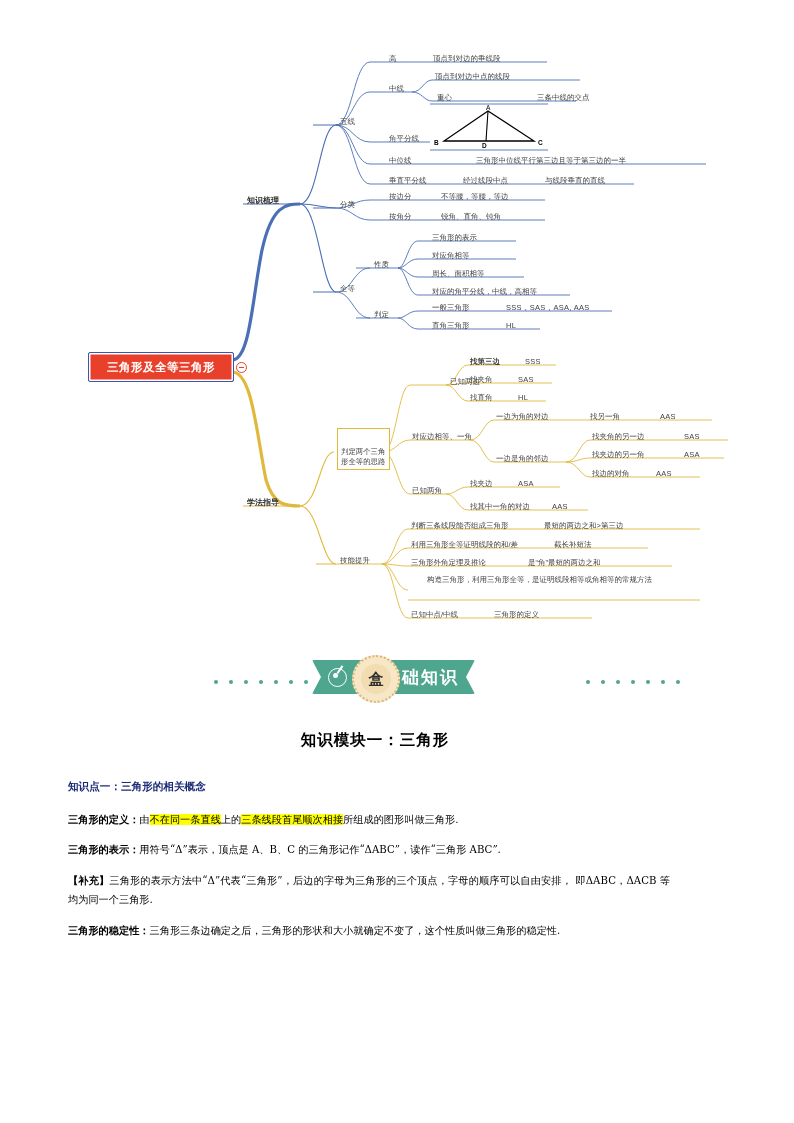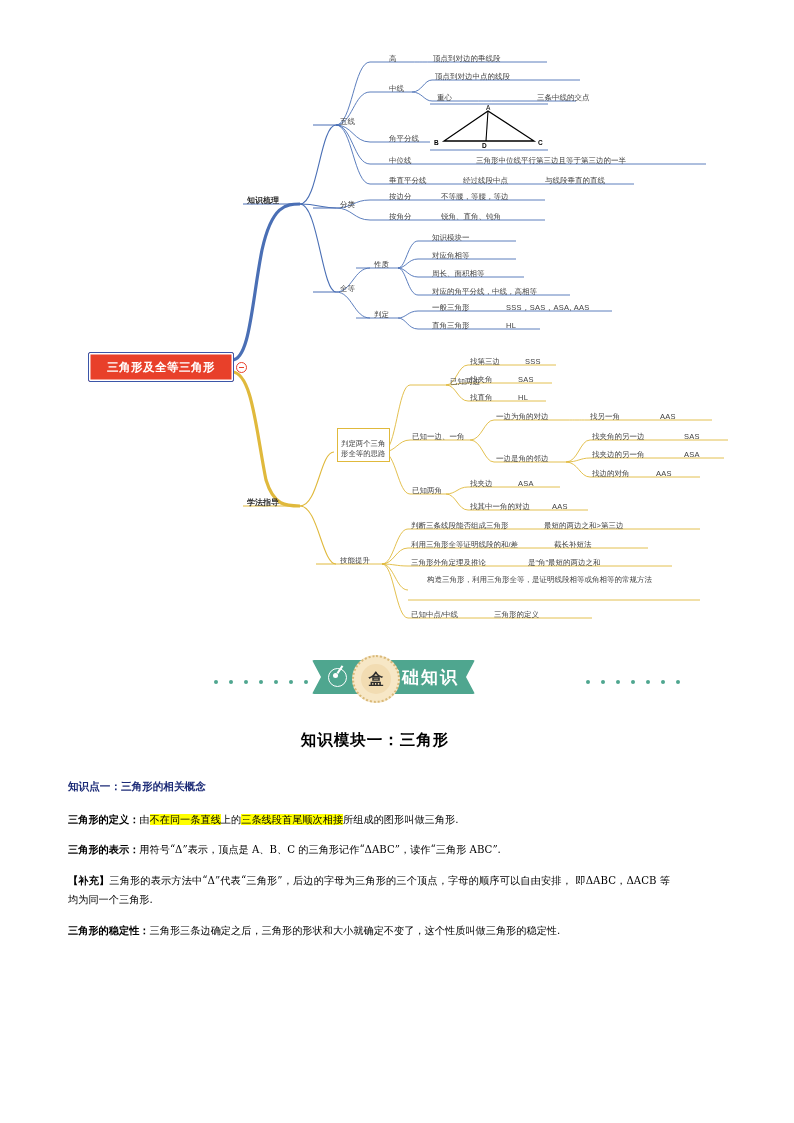--- a/index.html
+++ b/index.html
@@ -40,21 +40,21 @@
     position:absolute;left:236px;top:362px;width:9px;height:9px;
     border:1px solid #e8402a;border-radius:50%;
     display:flex;align-items:center;justify-content:center;
   }
   #central-collapse i{display:block;width:5px;height:1px;background:#e8402a;}
 
   
   #node-panduan{
     position:absolute;left:337px;top:428px;width:46px;
     border:1px solid #e0b93c;background:#fff;
-    padding:10px 2px 2px 3px;
+    padding:18px 2px 2px 3px;
     font-family:"Liberation Sans","DejaVu Sans",sans-serif;
     font-size:7.4px;color:#3f3f3f;line-height:1.33;
   }
 
   
   #tri-illus{position:absolute;left:430px;top:105px;width:118px;height:45px;}
 
   
   #banner-wrap{position:absolute;left:0;top:655px;width:794px;height:52px;}
   .dotrow{position:absolute;top:25px;display:flex;gap:11px;align-items:center;}
@@ -275,42 +275,42 @@
         <text x="108" y="40" font-size="6.5" font-family="Liberation Sans, sans-serif" fill="#000" font-weight="bold">C</text>
       </svg>
     </div>
 
     <div class="mm-label" style="left:389px;top:192px;">按边分</div>
     <div class="mm-label" style="left:441px;top:192px;">不等腰，等腰，等边</div>
     <div class="mm-label" style="left:389px;top:212px;">按角分</div>
     <div class="mm-label" style="left:441px;top:212px;">锐角、直角、钝角</div>
 
     <div class="mm-label" style="left:374px;top:260px;">性质</div>
-    <div class="mm-label" style="left:432px;top:233px;">知识模块一</div>
+    <div class="mm-label" style="left:432px;top:233px;">三角形的表示</div>
     <div class="mm-label" style="left:432px;top:251px;">对应角相等</div>
     <div class="mm-label" style="left:432px;top:269px;">周长、面积相等</div>
     <div class="mm-label" style="left:432px;top:287px;">对应的角平分线，中线，高相等</div>
 
     <div class="mm-label" style="left:374px;top:310px;">判定</div>
     <div class="mm-label" style="left:432px;top:303px;">一般三角形</div>
     <div class="mm-label lat" style="left:506px;top:303px;">SSS，SAS，ASA, AAS</div>
     <div class="mm-label" style="left:432px;top:321px;">直角三角形</div>
     <div class="mm-label lat" style="left:506px;top:321px;">HL</div>
 
     <div id="node-panduan">判定两个三角形全等的思路</div>
 
     <div class="mm-label" style="left:412px;top:377px;padding-left:38px;">已知两边</div>
-    <div class="mm-label" style="left:470px;top:357px;">找第三边</div>
+    <div class="mm-label" style="left:470px;top:357px;font-weight:bold;">找第三边</div>
     <div class="mm-label lat" style="left:525px;top:357px;">SSS</div>
     <div class="mm-label" style="left:470px;top:375px;">找夹角</div>
     <div class="mm-label lat" style="left:518px;top:375px;">SAS</div>
     <div class="mm-label" style="left:470px;top:393px;">找直角</div>
     <div class="mm-label lat" style="left:518px;top:393px;">HL</div>
 
-    <div class="mm-label" style="left:412px;top:432px;">已知一边、一角</div>
+    <div class="mm-label" style="left:412px;top:432px;">对应边相等、一角</div>
     <div class="mm-label" style="left:496px;top:412px;">一边为角的对边</div>
     <div class="mm-label" style="left:590px;top:412px;">找另一角</div>
     <div class="mm-label lat" style="left:660px;top:412px;">AAS</div>
 
     <div class="mm-label" style="left:496px;top:454px;">一边是角的邻边</div>
     <div class="mm-label" style="left:592px;top:432px;">找夹角的另一边</div>
     <div class="mm-label lat" style="left:684px;top:432px;">SAS</div>
     <div class="mm-label" style="left:592px;top:450px;">找夹边的另一角</div>
     <div class="mm-label lat" style="left:684px;top:450px;">ASA</div>
     <div class="mm-label" style="left:592px;top:469px;">找边的对角</div>

